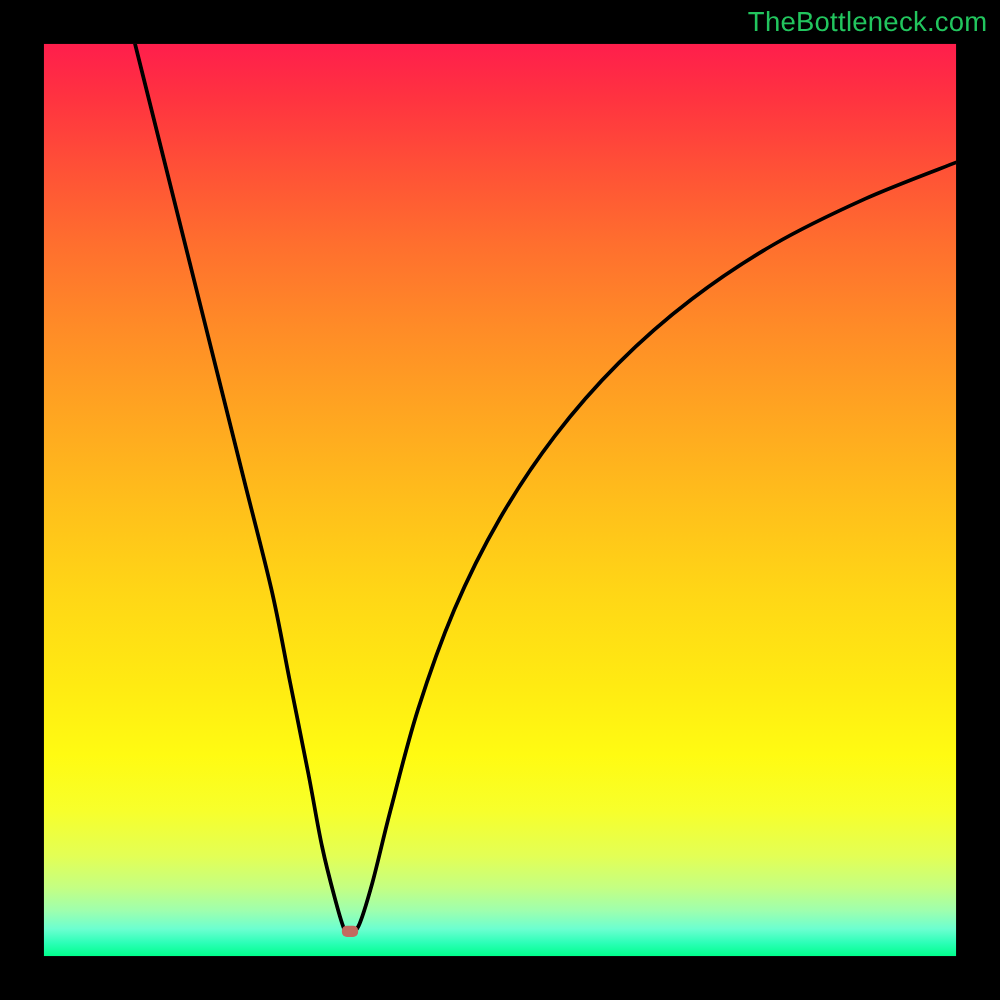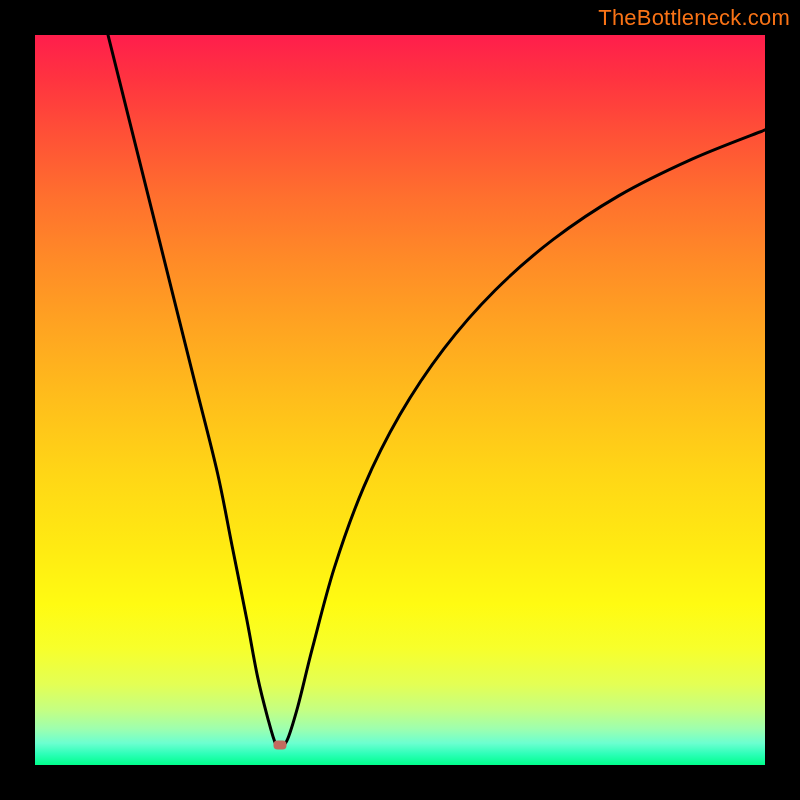--- a/index.html
+++ b/index.html
@@ -61,21 +61,21 @@
     position: absolute;
     width: 13px;
     height: 9px;
     border-radius: 4px;
     transform: translate(-50%, -50%);
   }
   .watermark {
     position: absolute;
     top: 5px;
     right: 10px;
-    color: #f97316;
+    color: #22c55e;
     font-size: 22px;
     letter-spacing: 0.2px;
     user-select: none;
   }
 </style>
 </head>
 <body>
 
 <div class="frame">
 

